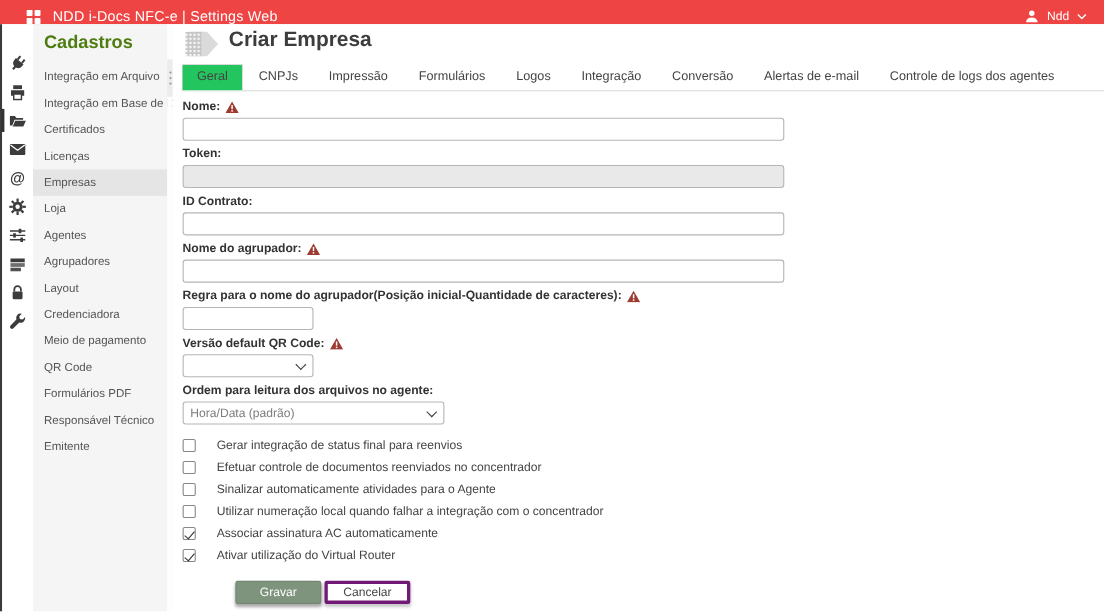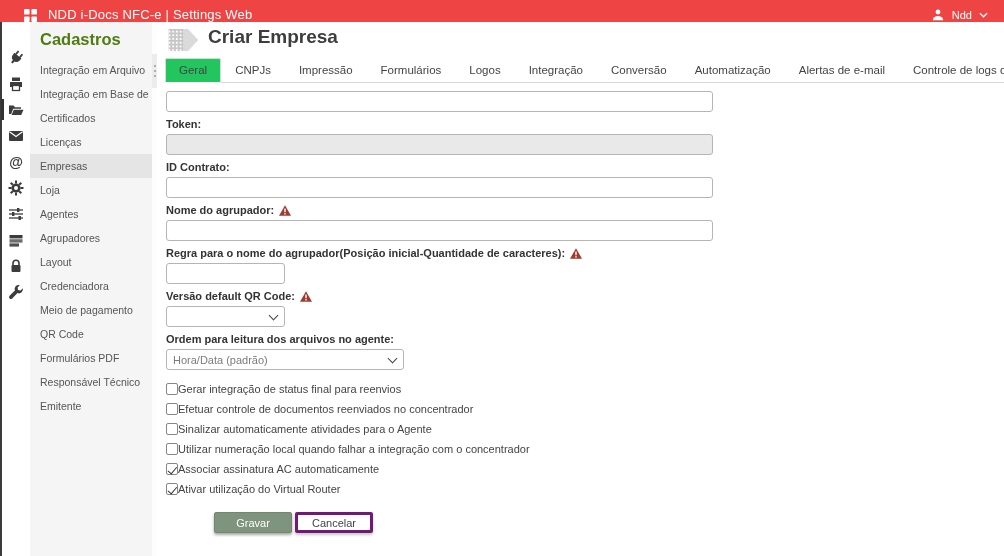--- a/index.html
+++ b/index.html
@@ -65,21 +65,21 @@
   .select-wrap { position:relative; display:inline-block; }
   .select-wrap select { height:21px; width:100%; border:1px solid #b5b5b5;
     border-radius:3px; padding:0 20px 0 6px; font-size:11px; color:#7c7c7c;
     background:#fff; appearance:none; -webkit-appearance:none; outline:none;
     font-family:inherit; }
   .select-wrap::after { content:""; position:absolute; right:8px; top:6px;
     width:6px; height:6px; border-right:1.4px solid #444;
     border-bottom:1.4px solid #444; transform:rotate(45deg); pointer-events:none; }
 
   .checkbox-list { margin-top:13px; }
-  .checkbox-row { display:flex; align-items:center; gap:0; margin-bottom:8px;
+  .checkbox-row { display:flex; align-items:center; gap:19px; margin-bottom:8px;
     font-size:11px; color:#444; cursor:pointer; }
   .cb { width:12px; height:12px; border:1px solid #878787; border-radius:2px;
     background:#fff; position:relative; flex:0 0 12px; }
   .cb.checked::after { content:""; position:absolute; left:3px; top:0.5px;
     width:4px; height:7.5px; border-right:1.6px solid #333;
     border-bottom:1.6px solid #333; transform:rotate(40deg); }
 
   .actions { margin-top:17px; display:flex; gap:3px;padding-left:48px; }
   .btn { width:78px; height:21px; font-size:11px; border-radius:2px; cursor:pointer;
     font-family:inherit; }
@@ -249,27 +249,33 @@
       </div>
 
       <div class="tabs" id="tabs">
           <div class="tab active">Geral</div>
           <div class="tab">CNPJs</div>
           <div class="tab">Impressão</div>
           <div class="tab">Formulários</div>
           <div class="tab">Logos</div>
           <div class="tab">Integração</div>
           <div class="tab">Conversão</div>
-          <div class="tab">Automatização</div>
           <div class="tab">Alertas de e-mail</div>
           <div class="tab">Controle de logs dos agentes</div>
         </div>
 
       <form class="form" id="form-fields">
-          <div class="field-row"><input type="text" class="w-full" style=""></div>
+          <div class="field-row"><div class="field-label">
+              <span>Nome:</span>
+              <span class="warn"><svg viewBox="0 0 16 14" width="12" height="11">
+                  <path d="M8 0 16 14H0Z" fill="#9d3b31"></path>
+                  <rect x="7.1" y="4.3" width="1.8" height="5" fill="#fff"></rect>
+                  <rect x="7.1" y="10.5" width="1.8" height="1.9" fill="#fff"></rect>
+                </svg></span>
+            </div><input type="text" class="w-full" style=""></div>
           <div class="field-row"><div class="field-label">
               <span>Token:</span>
             </div><input type="text" class="w-full" disabled="" style=""></div>
           <div class="field-row"><div class="field-label">
               <span>ID Contrato:</span>
             </div><input type="text" class="w-full" style=""></div>
           <div class="field-row"><div class="field-label">
               <span>Nome do agrupador:</span>
               <span class="warn"><svg viewBox="0 0 16 14" width="12" height="11">
                   <path d="M8 0 16 14H0Z" fill="#9d3b31"></path>

